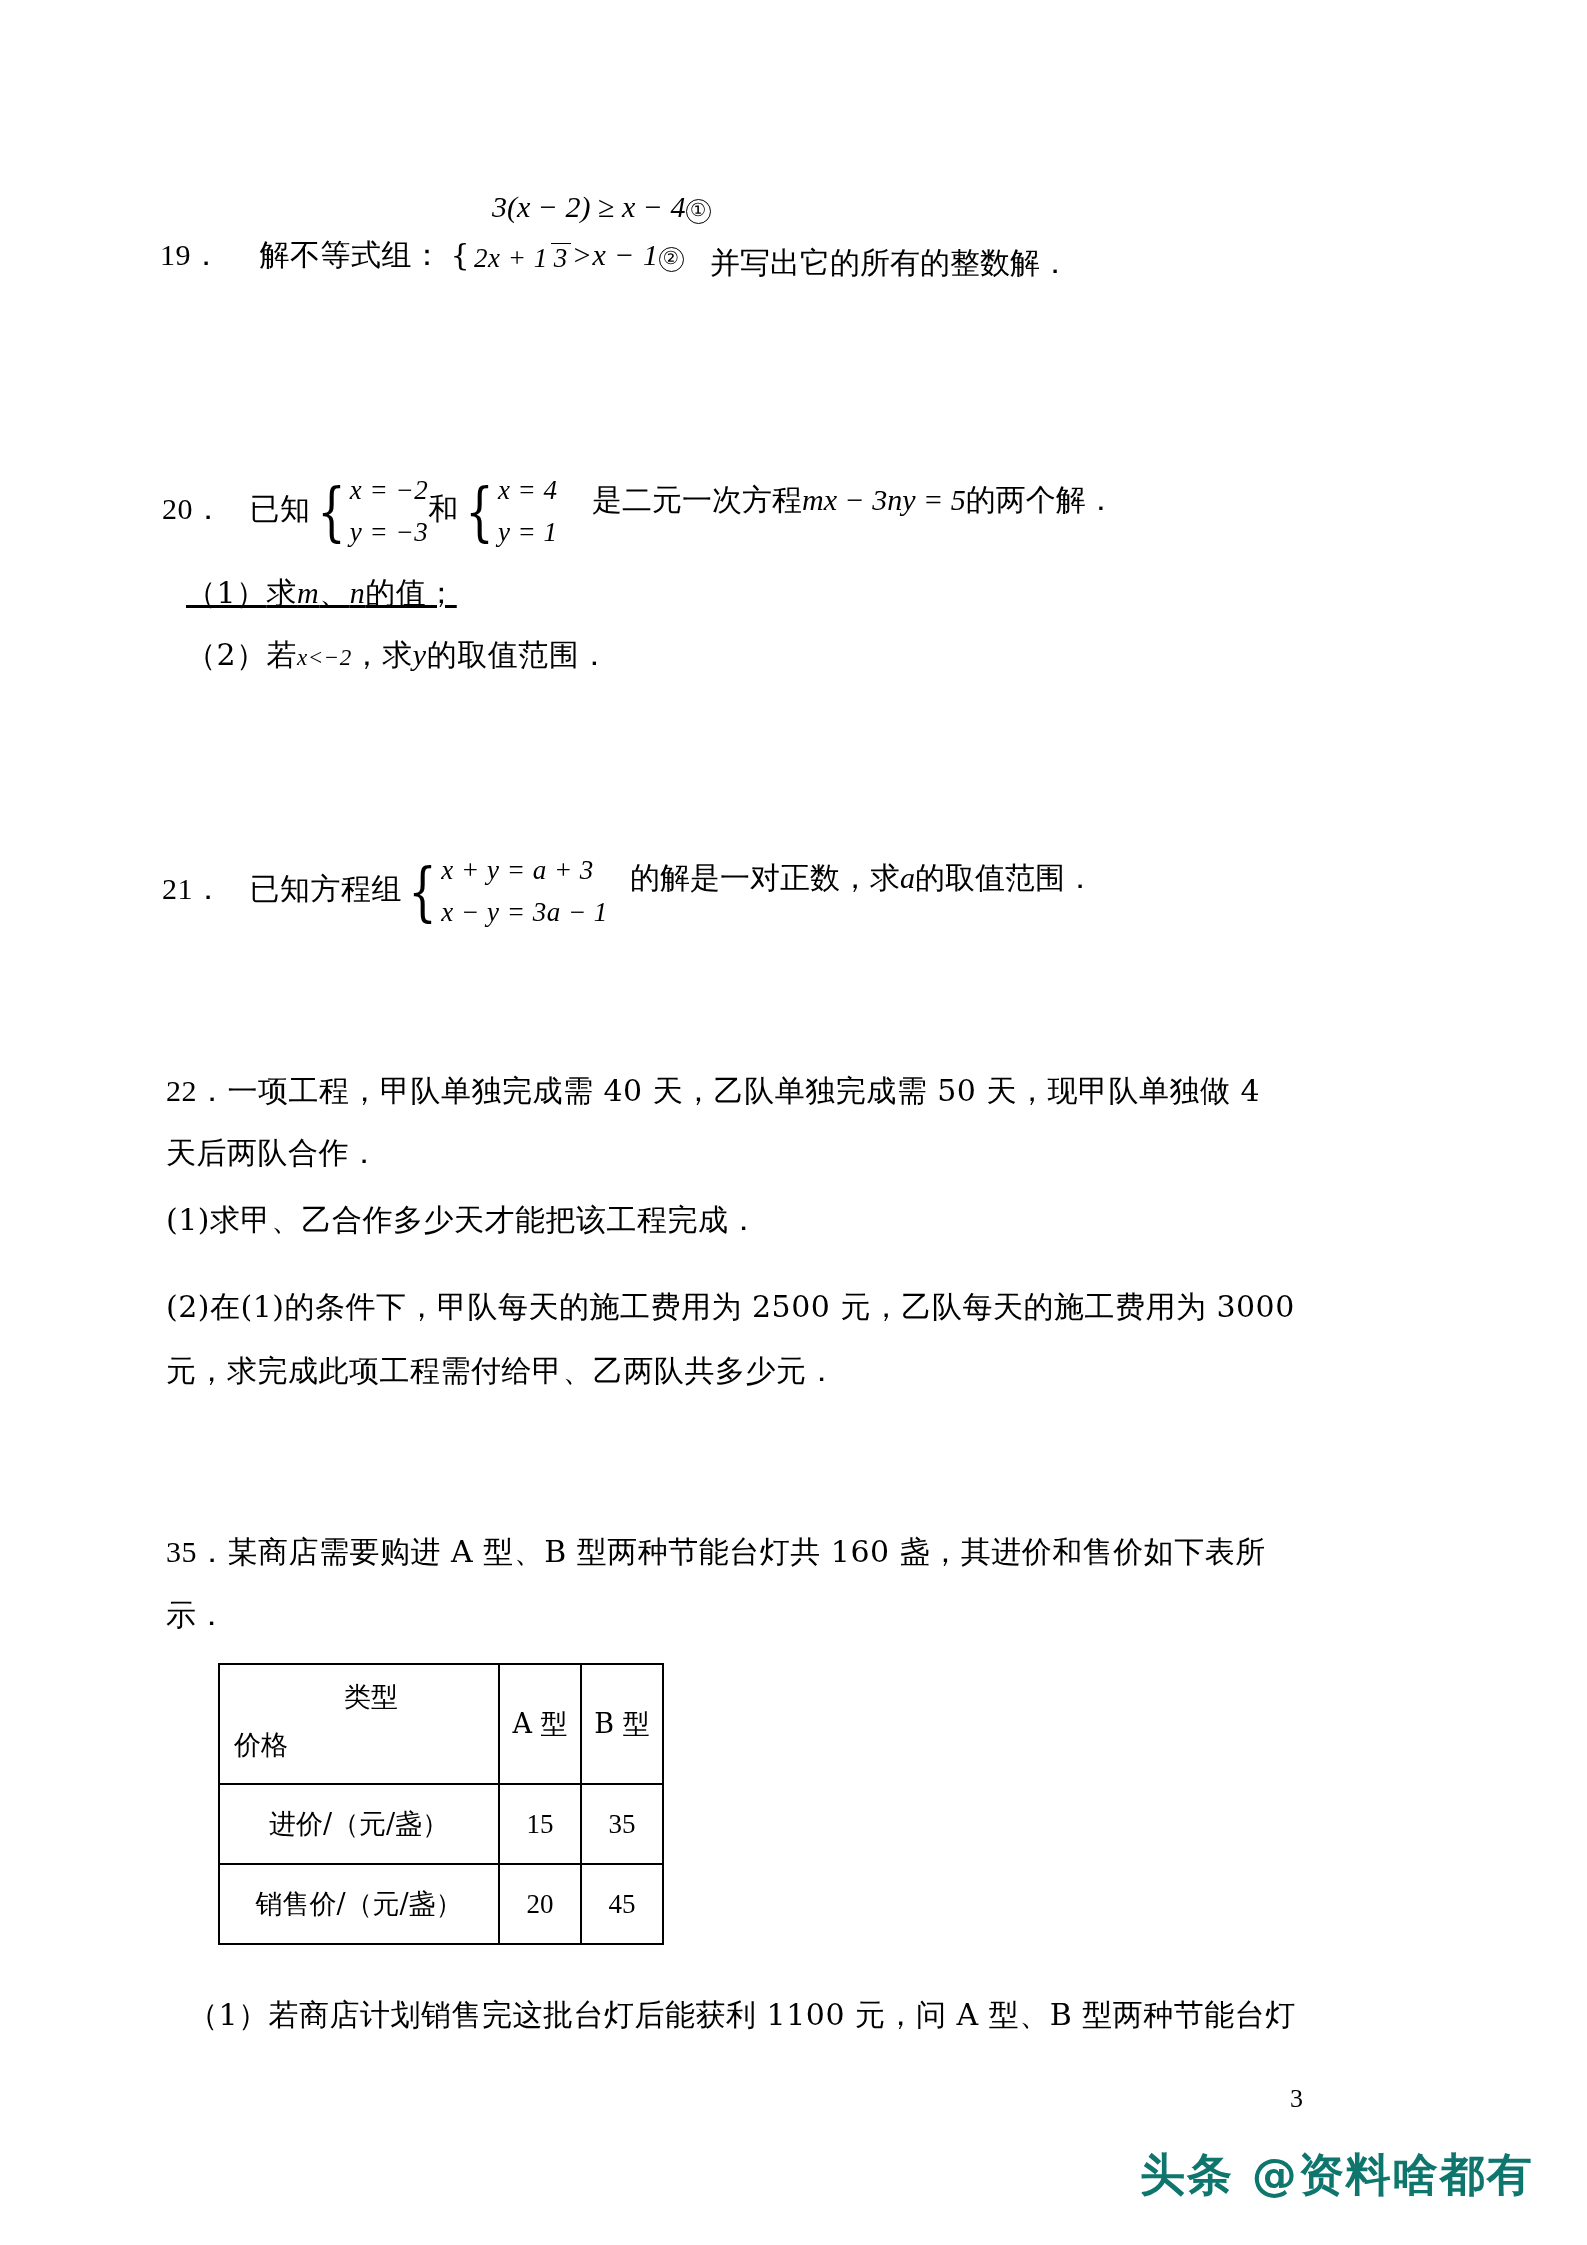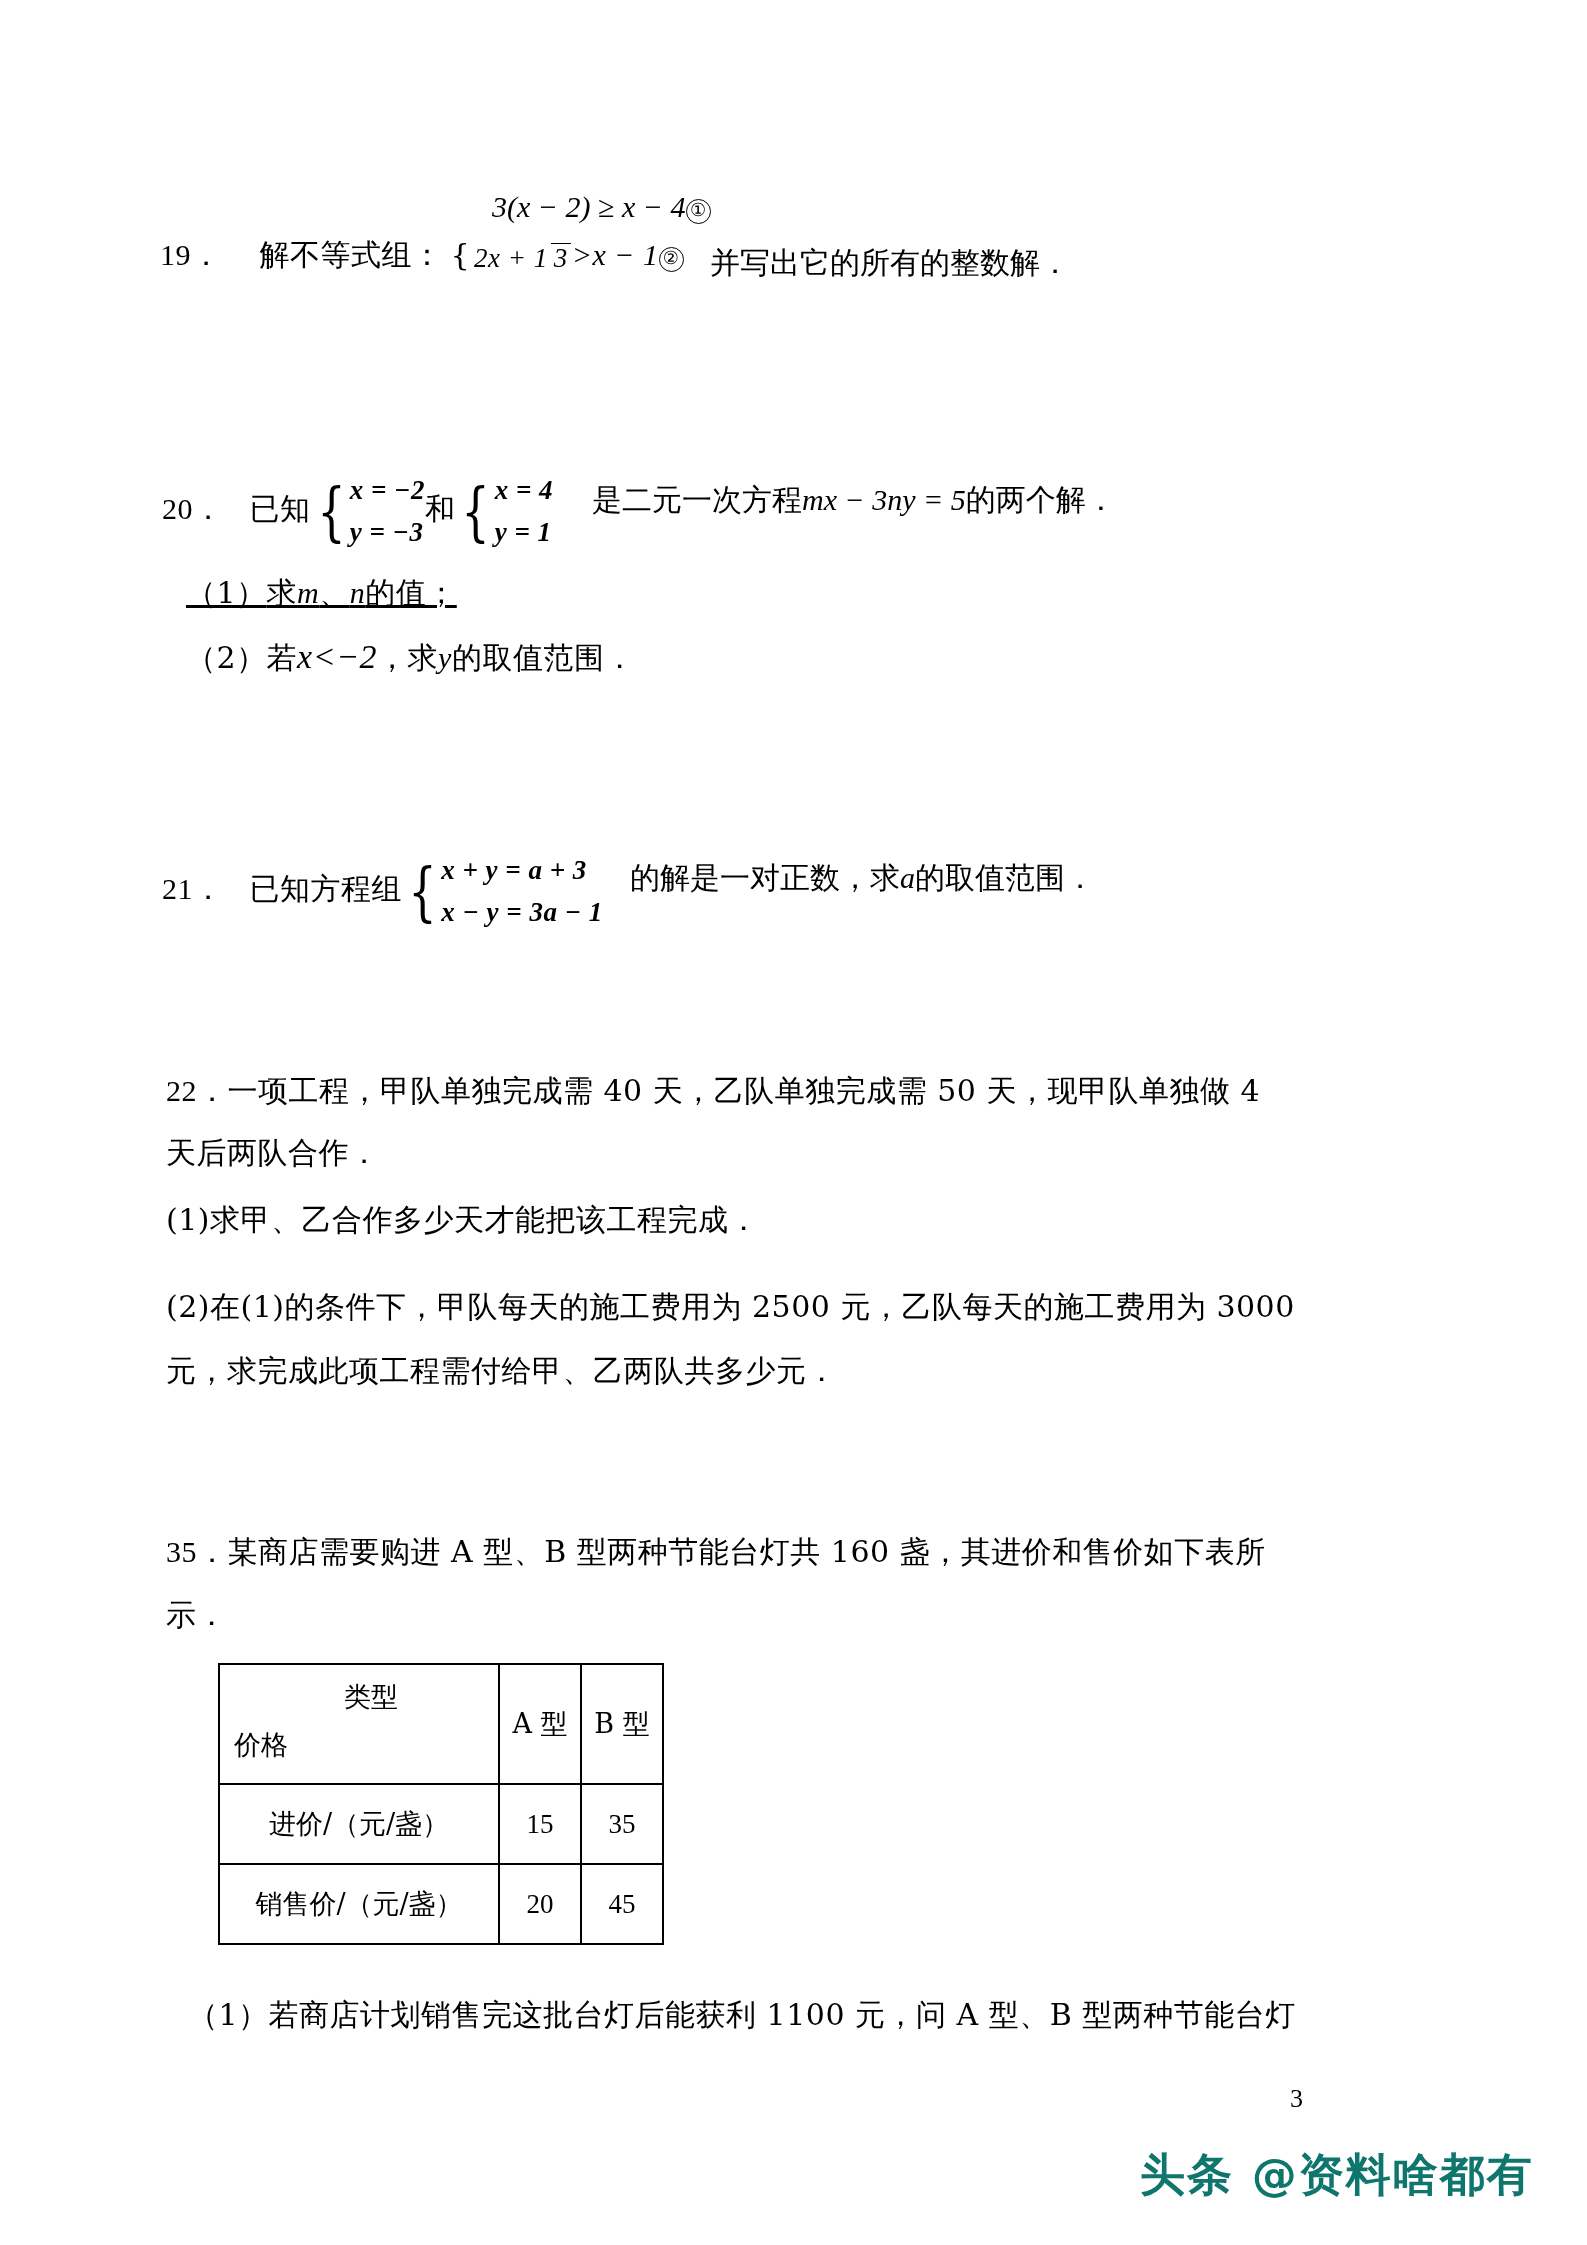--- a/index.html
+++ b/index.html
@@ -57,21 +57,21 @@
     display: inline-block;
     margin-right: -2px;
   }
   .brace-rows {
     display: inline-flex;
     flex-direction: column;
     justify-content: center;
     font-size: 27px;
     line-height: 1.55;
   }
-  .brace-rows > span { white-space: nowrap; font-weight: bold; }
+  .brace-rows > span { white-space: nowrap; }
 
   .frac {
     display: inline-flex;
     flex-direction: row;
     align-items: center;
     vertical-align: middle;
     font-size: 27px;
     line-height: 1.05;
     margin: 0 1px;
   }
@@ -211,21 +211,21 @@
 
   <div id="p20-tail">
     <span class="cjk">是二元一次方程</span><span class="ital">mx − 3ny = 5</span><span class="cjk">的两个解．</span>
   </div>
 
   <div class="q" id="p20-a">
     <span class="cjk">（1）</span><span class="cjk">求</span><span class="ital">m</span><span class="cjk">、</span><span class="ital">n</span><span class="cjk">的值；</span>
   </div>
 
   <div class="q" id="p20-b">
-    <span class="cjk">（2）</span><span class="cjk">若</span><span class="ital" style="font-size:34px">x&lt;−2</span><span class="cjk">，</span><span class="cjk">求</span><span class="ital">y</span><span class="cjk">的取值范围．</span>
+    <span class="cjk">（2）</span><span class="cjk">若</span><span class="ital" style="font-size:23px">x&lt;−2</span><span class="cjk">，</span><span class="cjk">求</span><span class="ital">y</span><span class="cjk">的取值范围．</span>
   </div>
 
   <div class="q" id="p21">
     <span class="qnum">21．</span>
     <span style="display:inline-block;width:10px"></span>
     <span class="cjk">已知方程组</span><span class="sys">
         <span class="brace">{</span>
         <span class="brace-rows">
           <span class="ital">x + y = a + 3</span>
           <span class="ital">x − y = 3a − 1</span>

